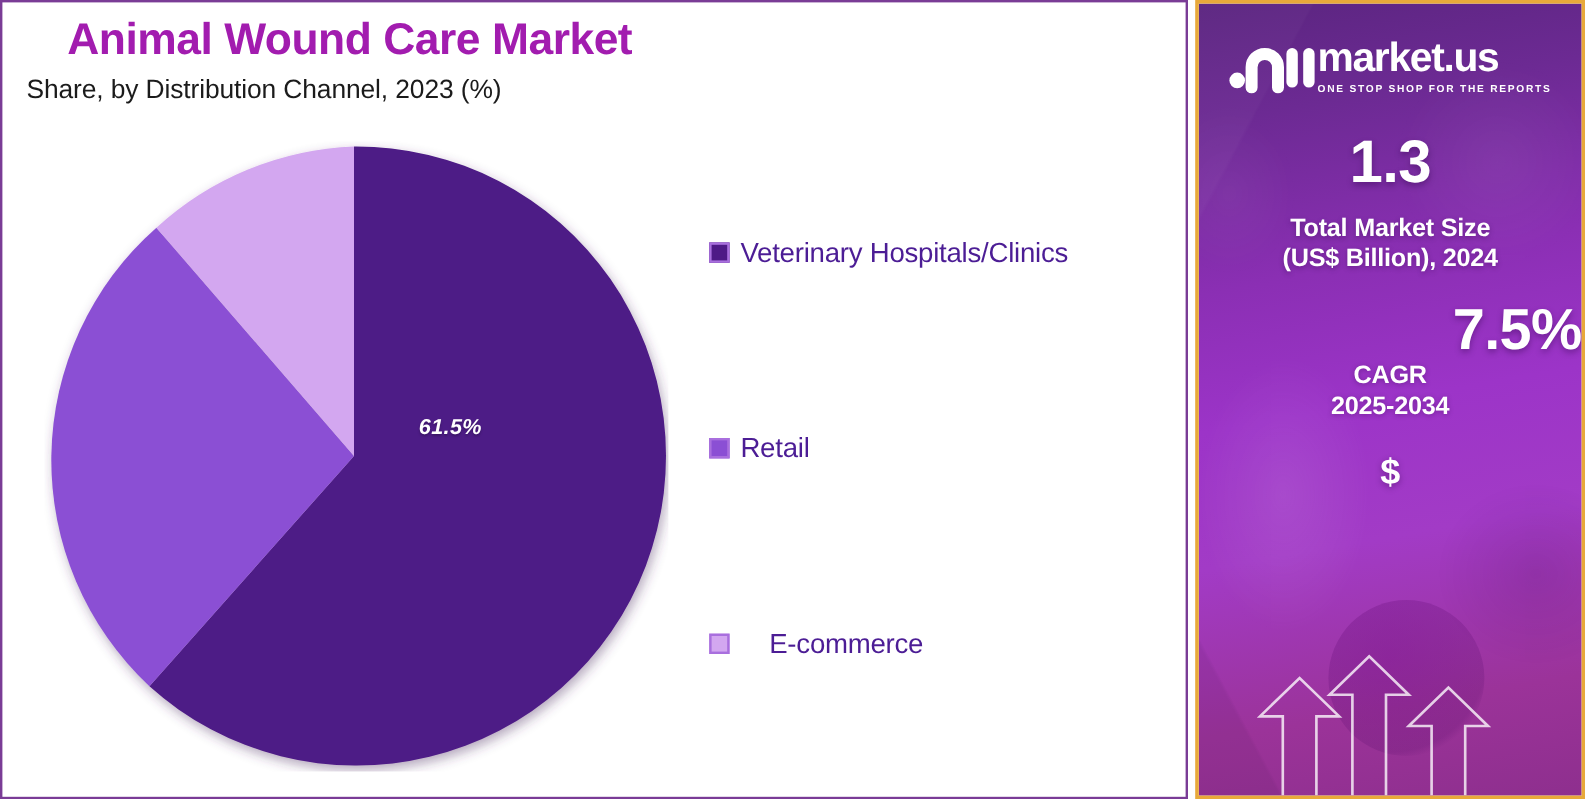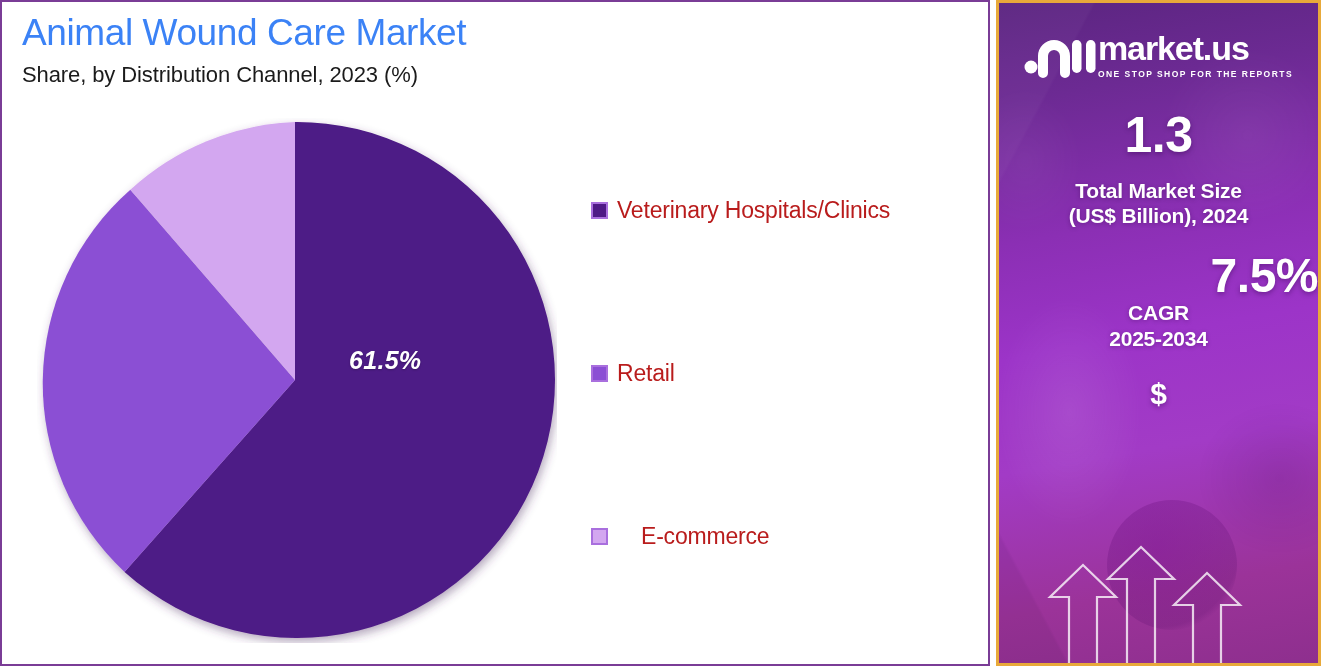--- a/index.html
+++ b/index.html
@@ -32,25 +32,26 @@
 
   .chart-header {
     position: absolute;
     left: 20px;
     top: 10px;
     width: 900px;
   }
 
   .chart-title {
     font-size: 37px;
-    font-weight: normal;
-    color: #3b82f6;
+    font-weight: bold;
+    color: #a21caf;
     letter-spacing: -0.4px;
     line-height: 1.15;
     white-space: nowrap;
+    margin-left: 34px;
   }
 
   .chart-subtitle {
     font-size: 22px;
     font-weight: normal;
     color: #1b1b1b;
     margin-top: 7px;
     letter-spacing: -0.1px;
     white-space: nowrap;
   }
@@ -62,21 +63,21 @@
     top: 116px;
     width: 520px;
     height: 525px;
   }
 
   .pie-svg { display: block; width: 520px; height: 525px; }
 
   .slice-label {
     position: absolute;
     color: #ffffff;
-    font-size: 25px;
+    font-size: 18px;
     font-weight: bold;
     font-style: italic;
     letter-spacing: 0.3px;
     text-shadow: 0 1px 2px rgba(0,0,0,0.25);
     white-space: nowrap;
   }
   .slice-label-0 { left: 312px; top: 228px; }
 
   
   .legend {
@@ -101,21 +102,21 @@
   .legend-swatch {
     width: 17px;
     height: 17px;
     flex: 0 0 17px;
     border: 2px solid #A96FDE;
     margin-right: 9px;
   }
 
   .legend-label {
     font-size: 23px;
-    color: #b91c1c;
+    color: #4c1d95;
     letter-spacing: -0.2px;
     line-height: 1;
   }
 
   
   .right-panel {
     position: relative;
     width: 325px;
     height: 666px;
     flex: 0 0 325px;

